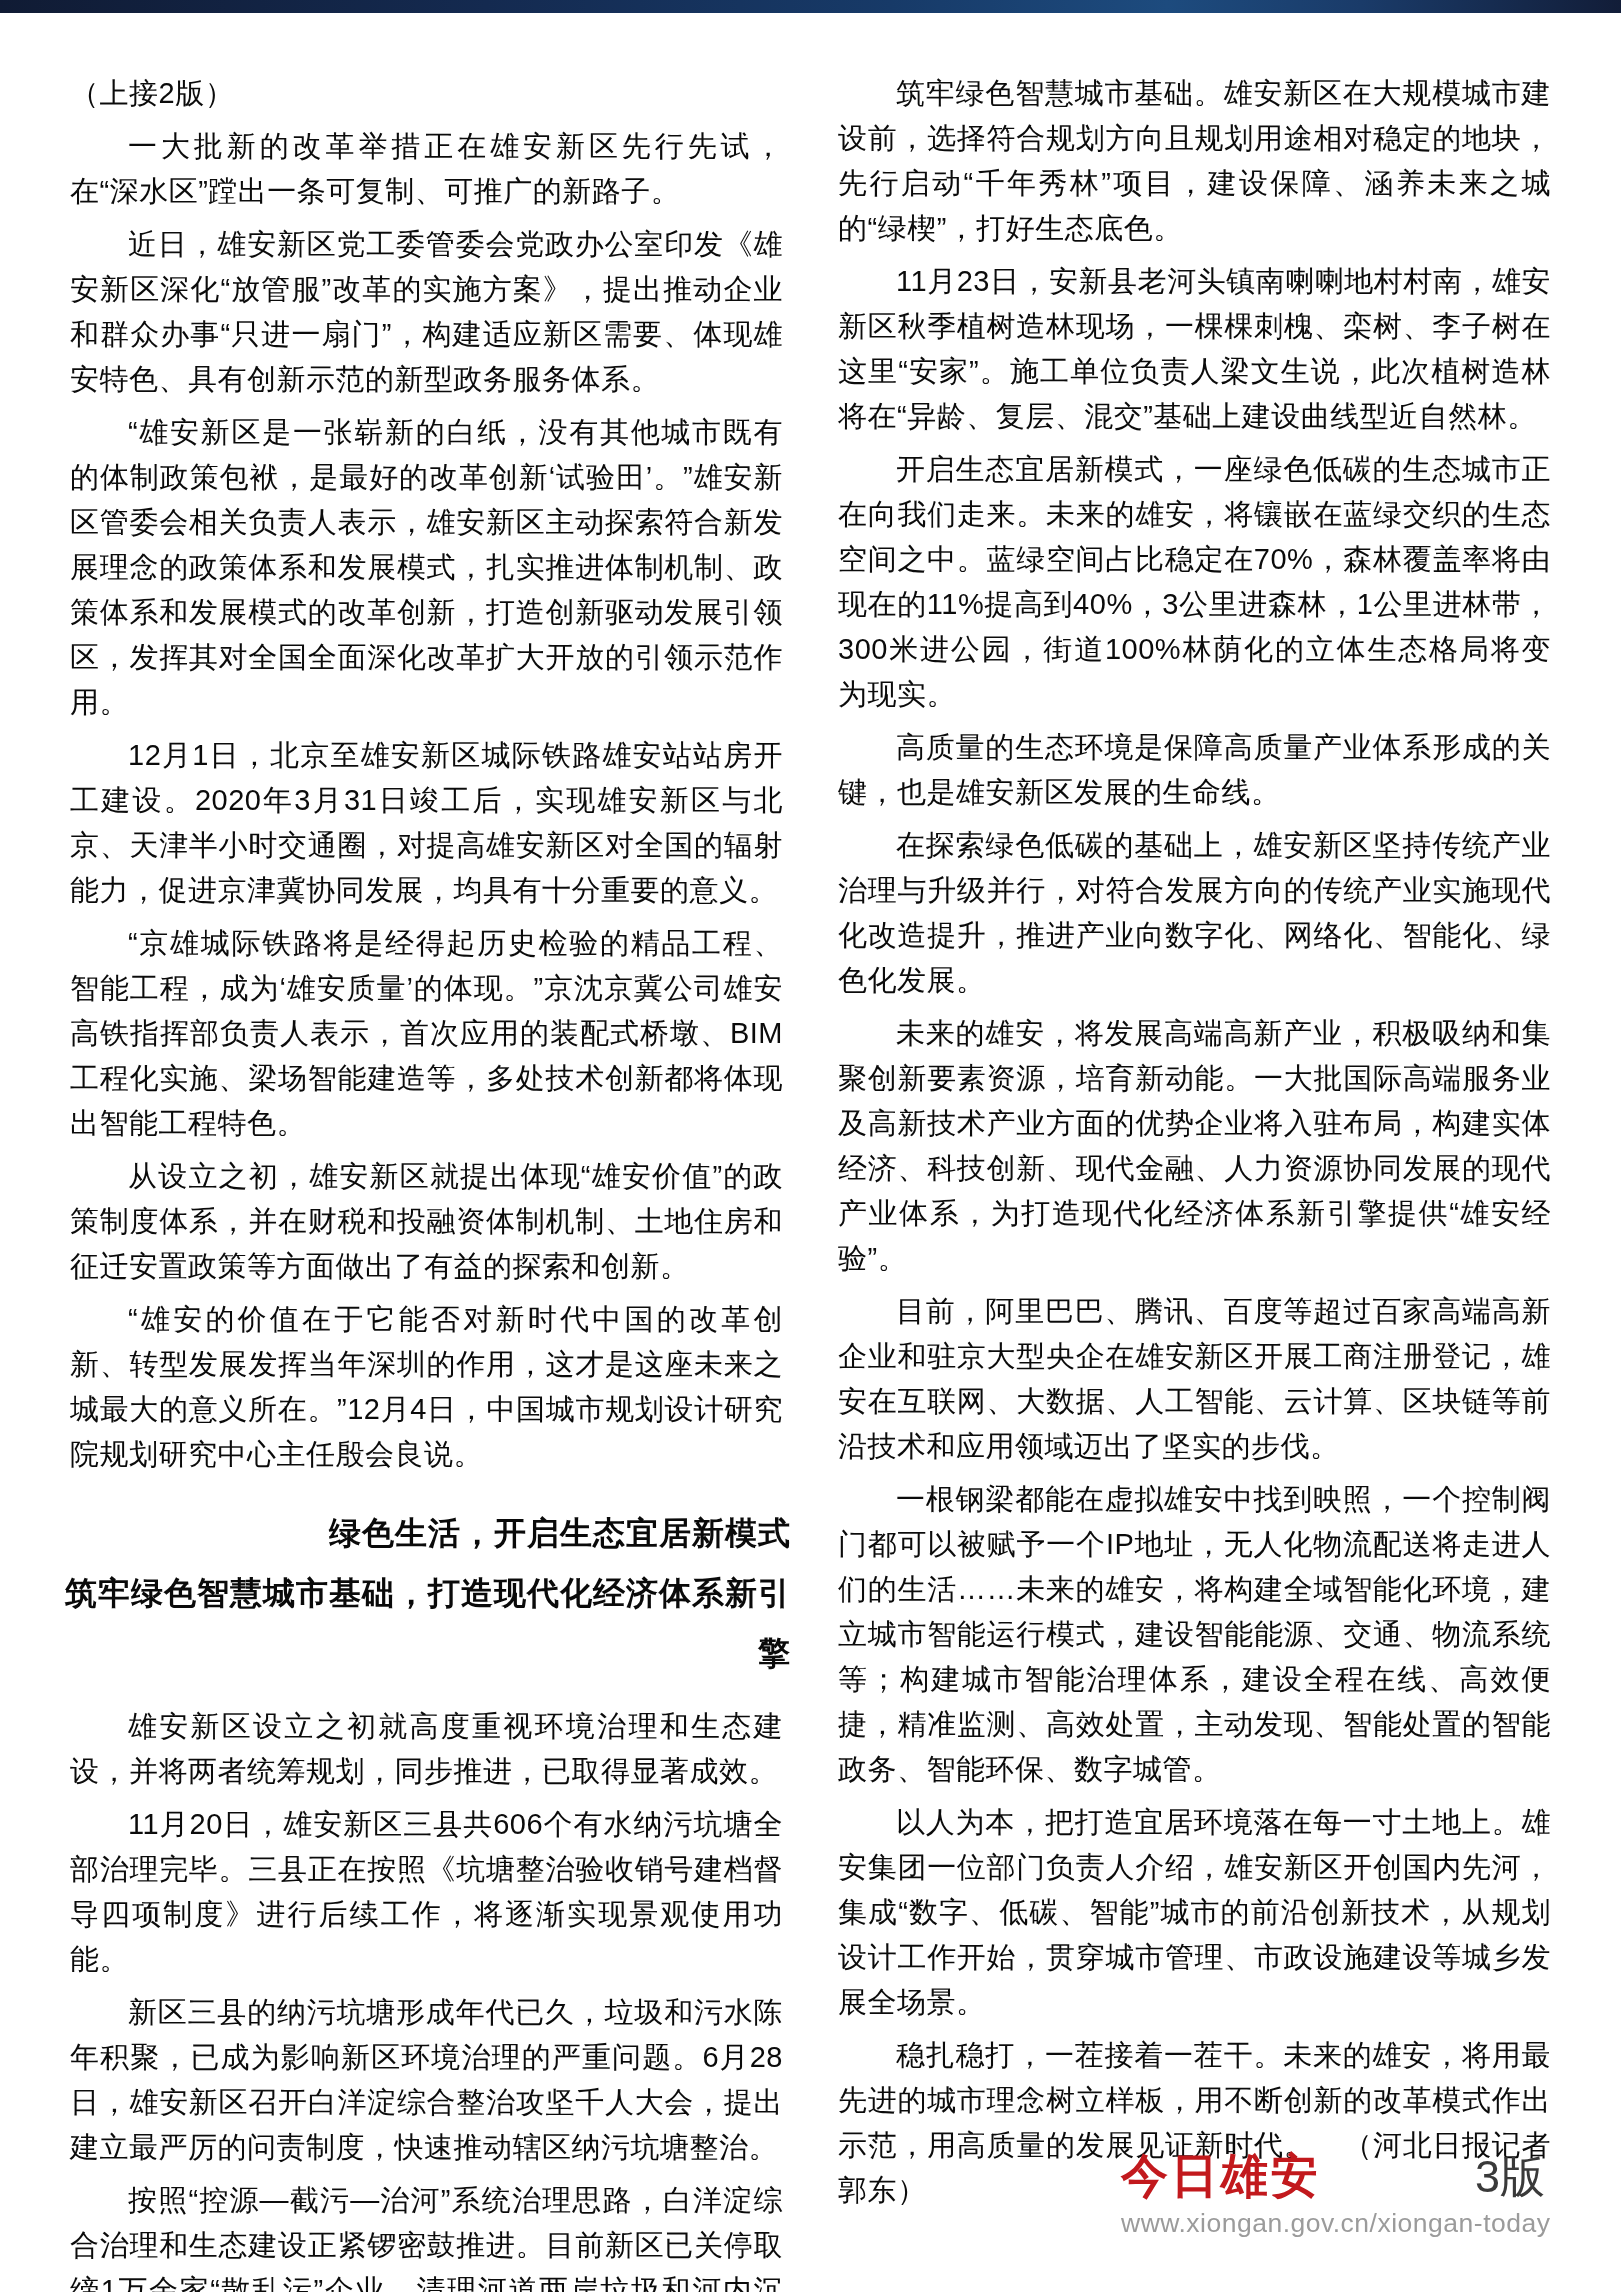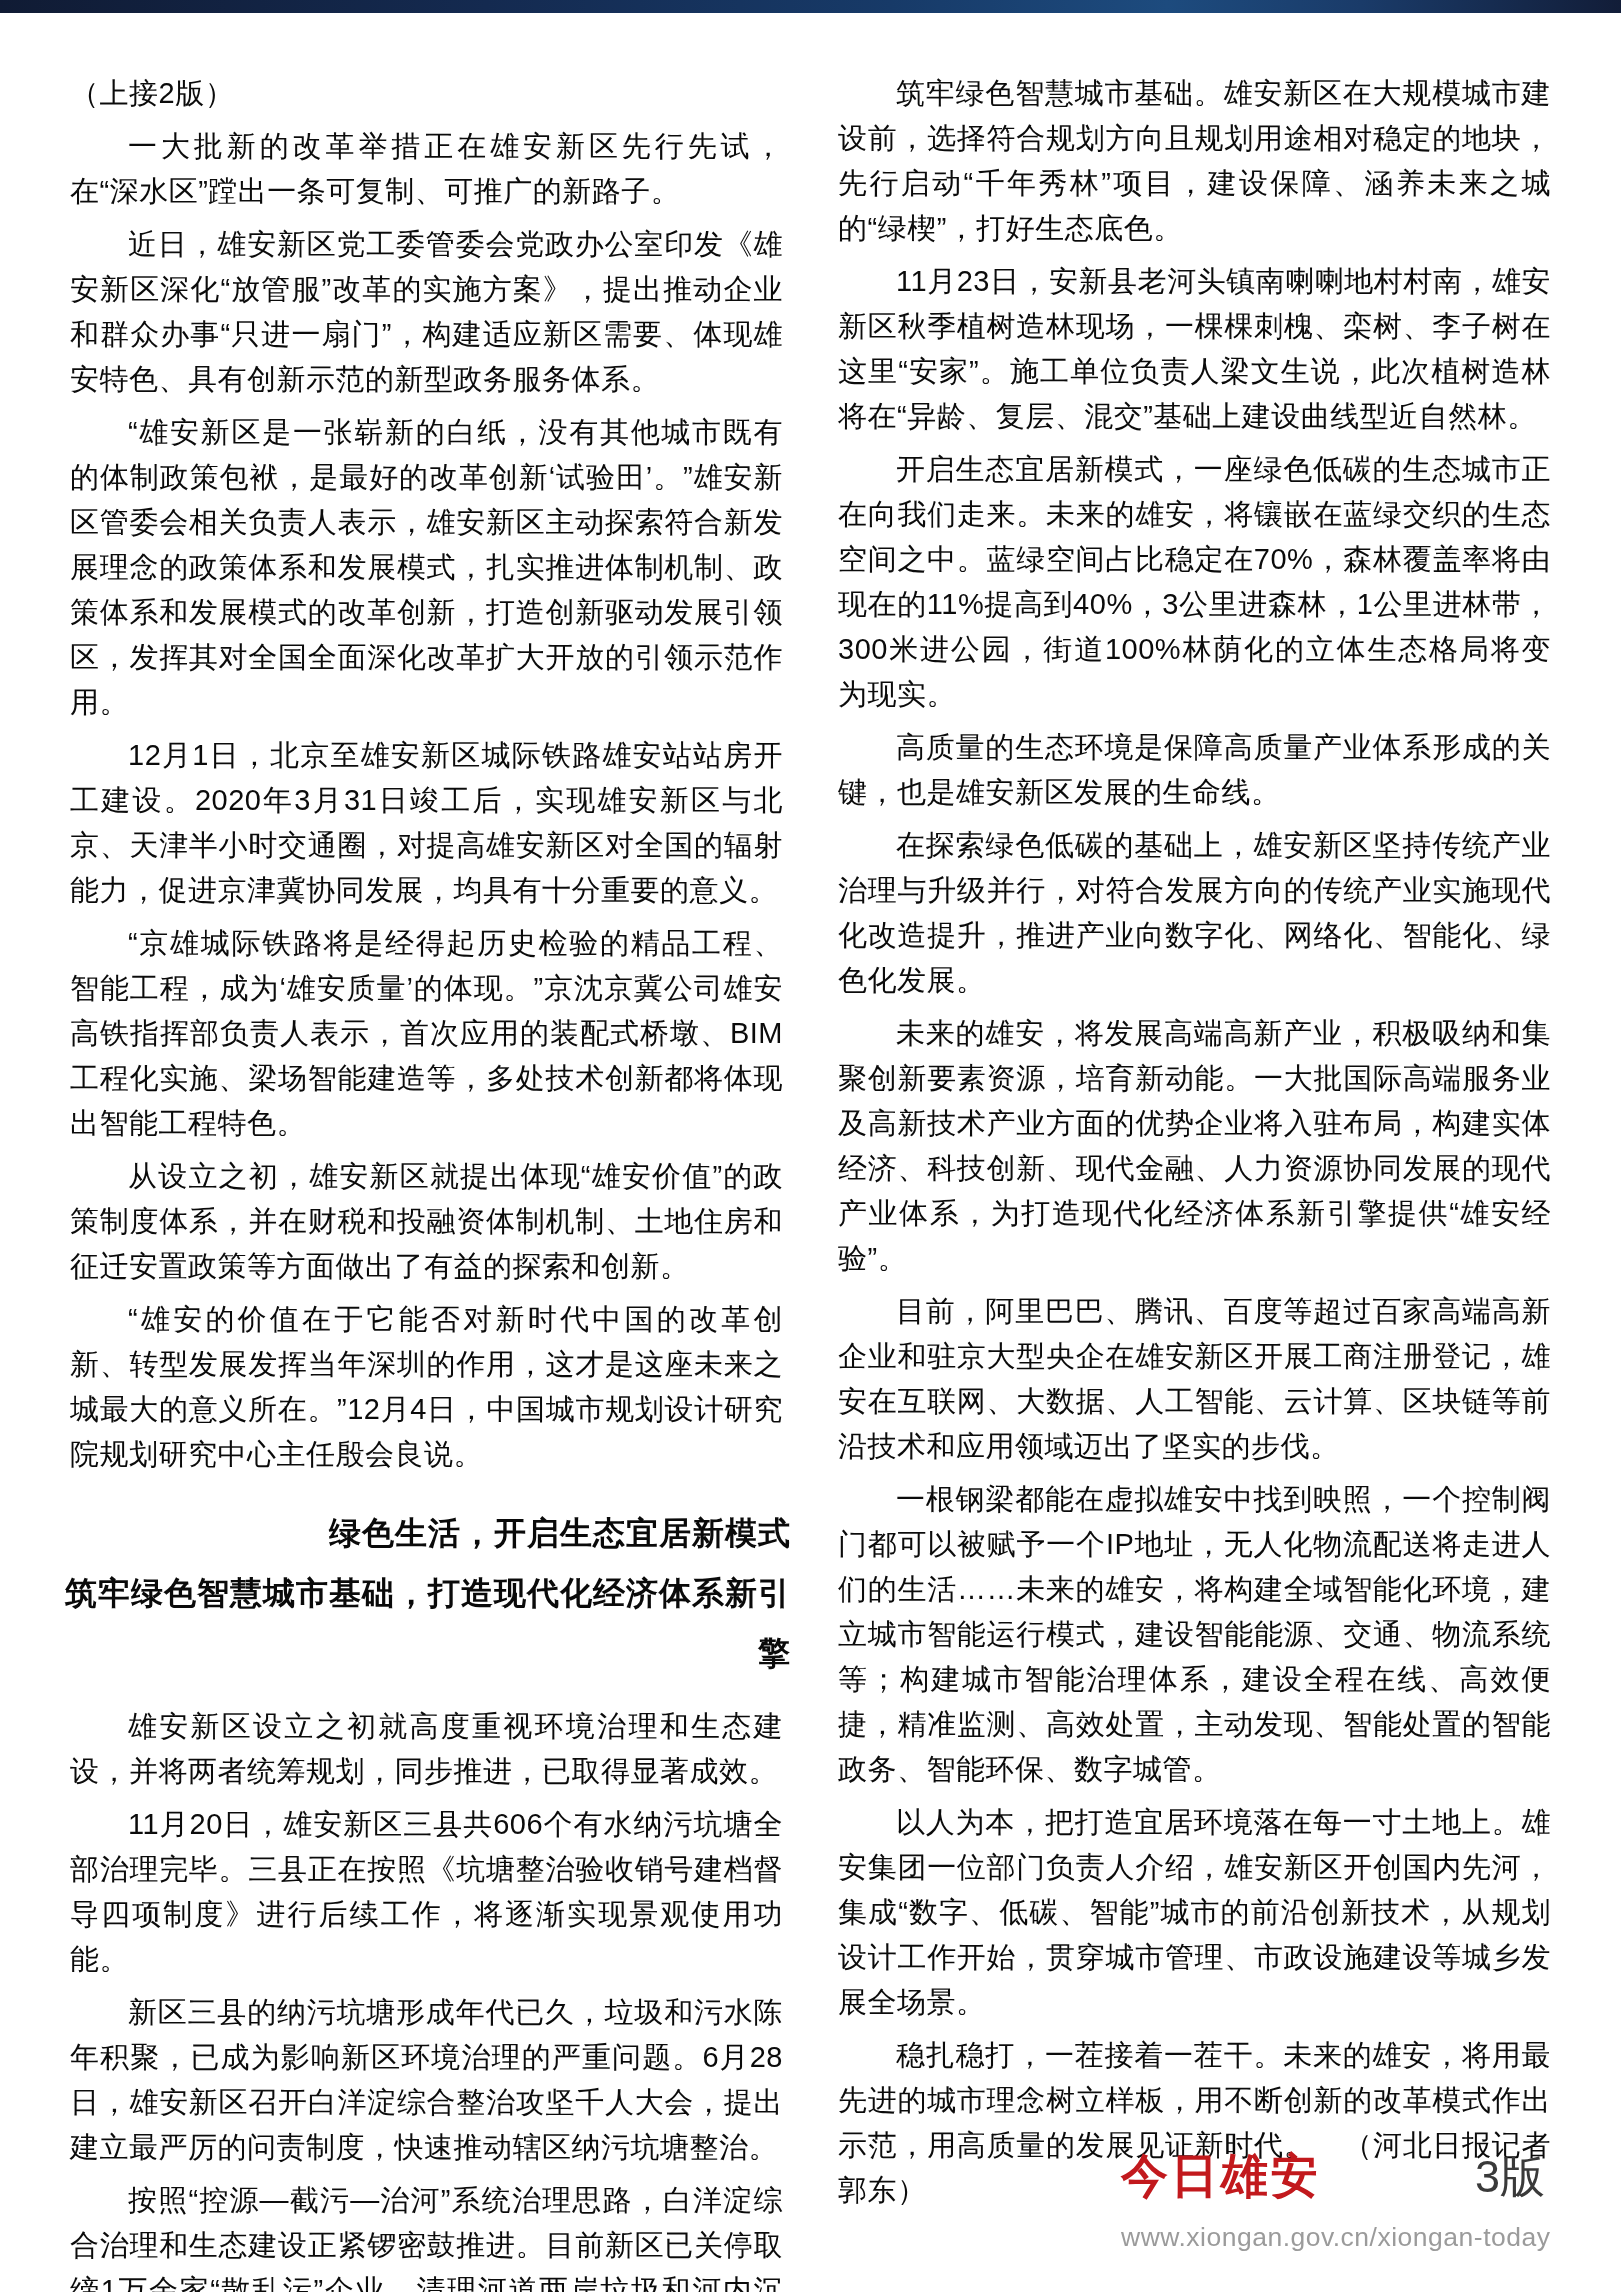--- a/index.html
+++ b/index.html
@@ -83,21 +83,21 @@
     color: var(--logo-red, #c2191d);
     letter-spacing: 2.9px;
     line-height: 1;
   }
   .pagenum {
     font-size: 45px;
     color: var(--page-label-gray, #3a3a3a);
     line-height: 1;
   }
   .url {
-    margin-top: 23px;
+    margin-top: 9px;
     font-size: 26.5px;
     color: var(--url-gray, #9b9b9b);
     letter-spacing: 0.5px;
     white-space: nowrap;
   }
 </style>
 </head>
 <body>
 
 <div class="page">

